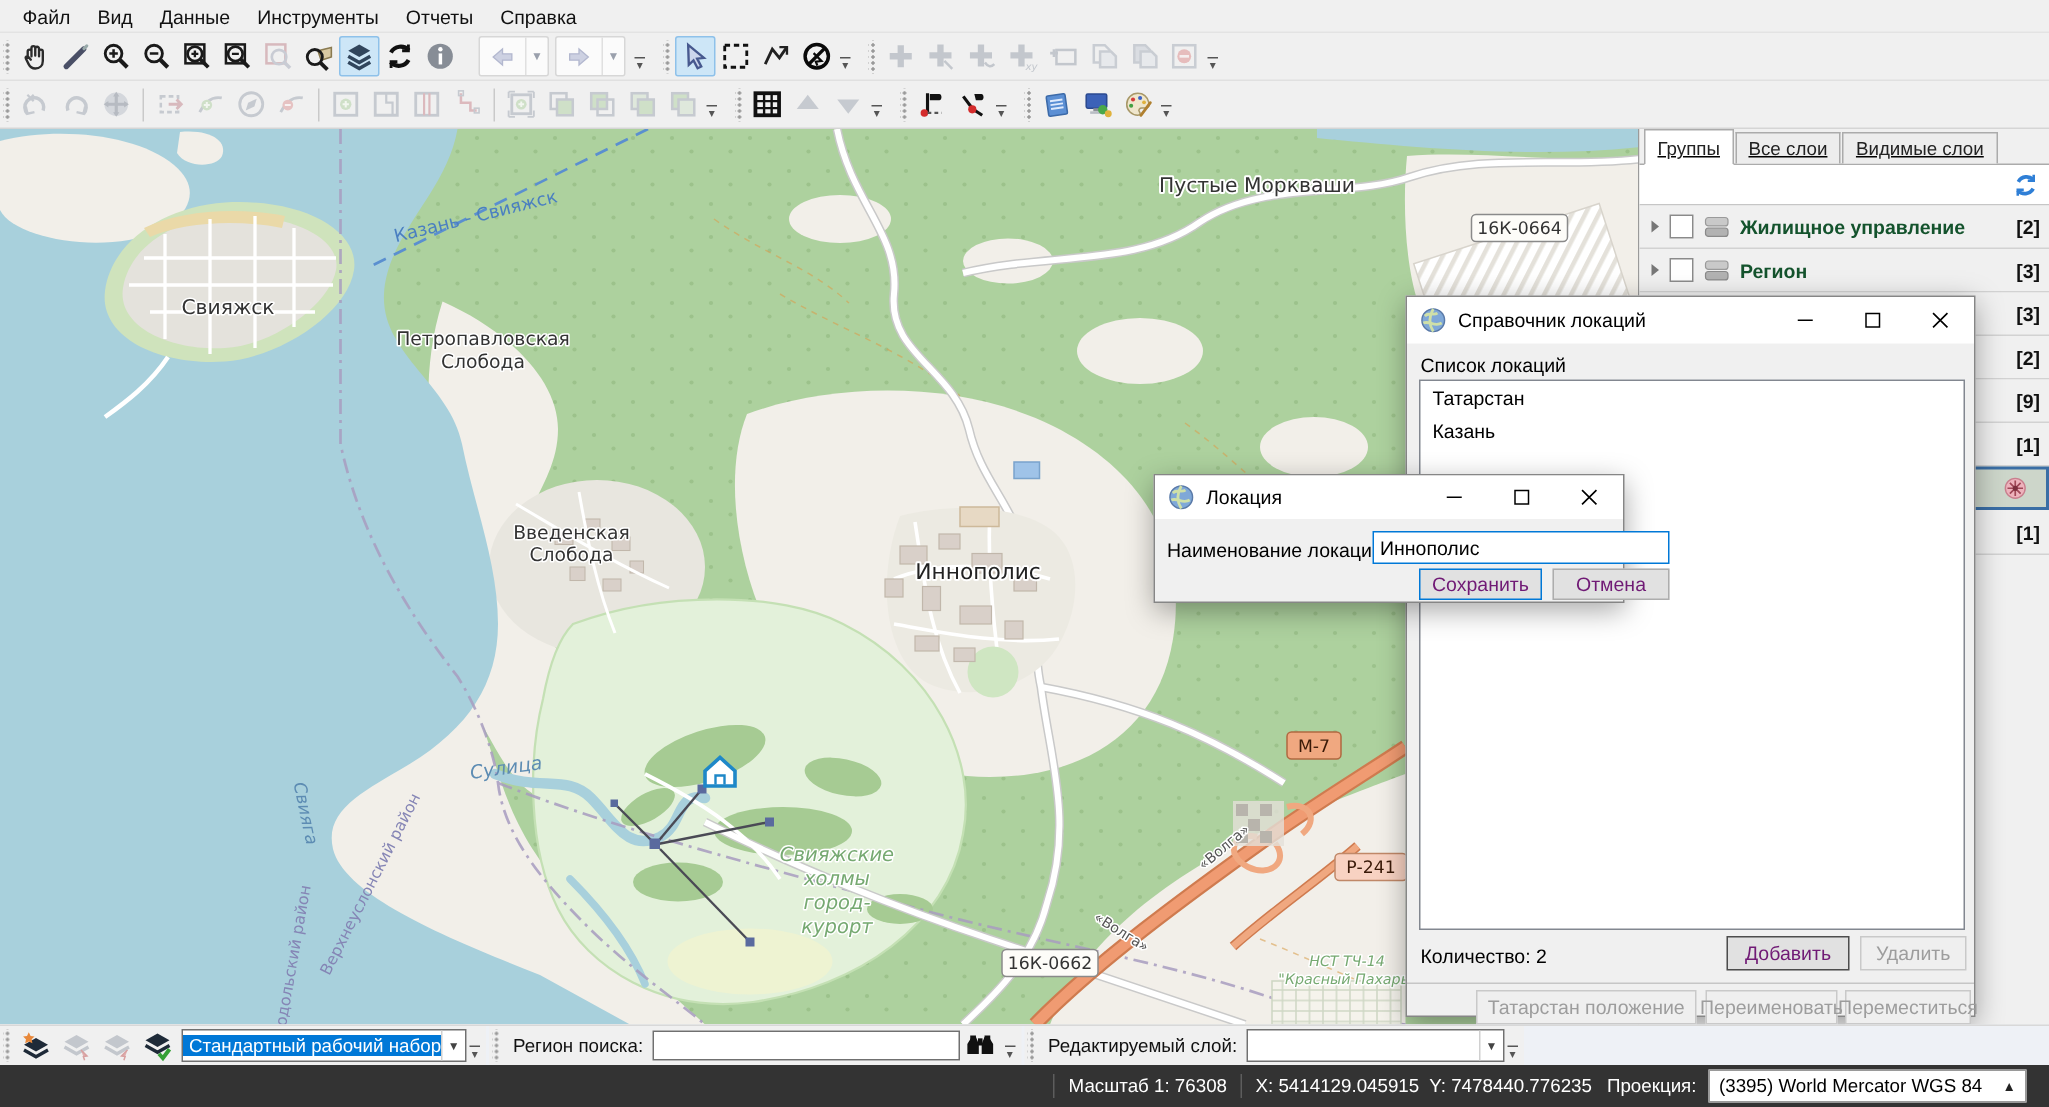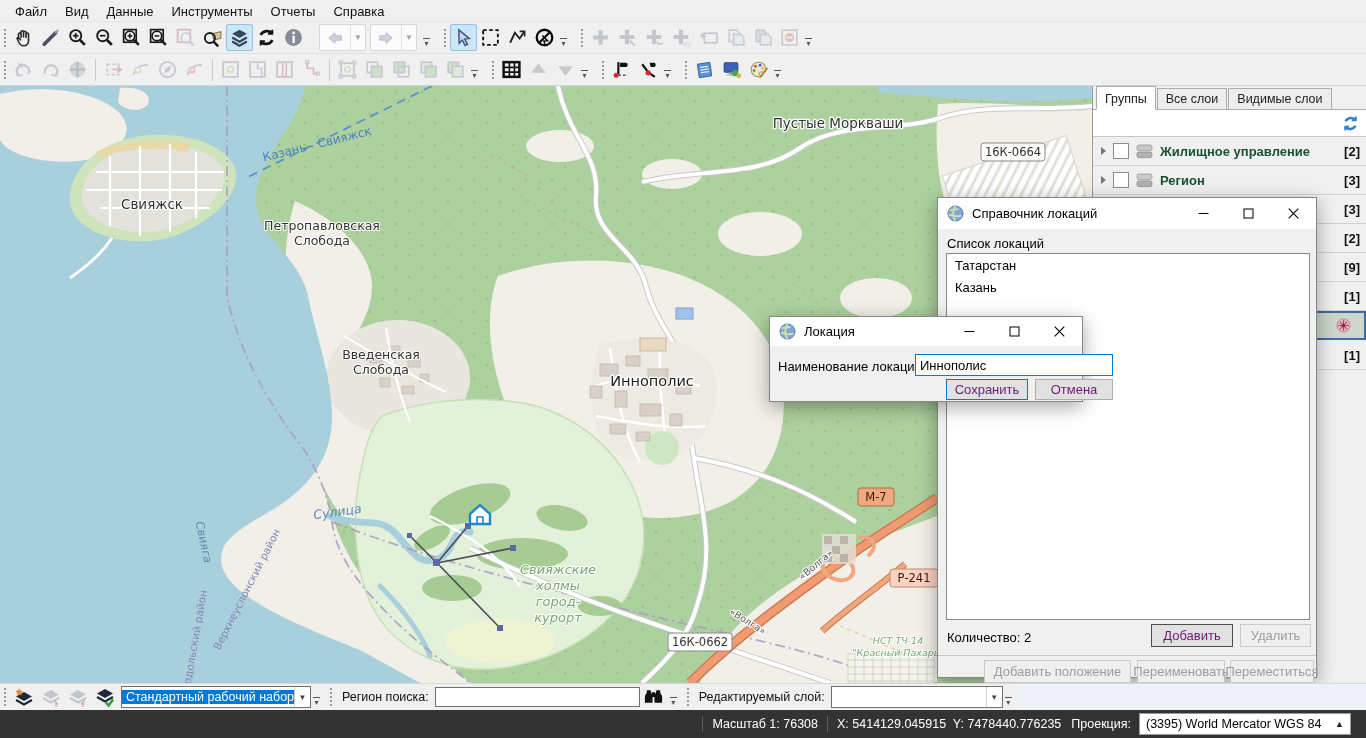--- a/index.html
+++ b/index.html
@@ -28,21 +28,21 @@
   .split .d { width:15px; display:flex; align-items:center; justify-content:center; border-left:1px solid #e0e0e0; color:#9aa0ac; font-size:8px;}
 
   
   .maparea { position:absolute; left:0; top:86px; width:1093px; height:597px; background:#f2efe9; overflow:hidden; border-right:1px solid #9a9a9a;}
   svg text { font-family:"DejaVu Sans", sans-serif; }
   .halo { paint-order:stroke; stroke:#ffffff; stroke-width:2.6px; stroke-linejoin:round; }
   .halo2 { paint-order:stroke; stroke:#ffffff; stroke-width:2px; stroke-linejoin:round; }
 
   
   .panel { position:absolute; left:1093px; top:86px; width:273px; height:597px; background:#f0f0f0; }
-  .tabsbar { position:absolute; left:0; top:0; width:273px; height:24px; border-bottom:1px solid #ababab; display:flex; align-items:flex-end; padding-left:3px; }
+  .tabsbar { position:absolute; left:0; top:0; width:273px; height:24px; border-bottom:1px solid #ababab; display:flex; align-items:flex-end; padding-left:3px;text-decoration:underline; }
   .tab { height:21px; padding:3px 8px 2px; font-size:12.5px; color:#222; background:#ededed; border:1px solid #ababab; border-bottom:none; margin-right:1px; }
   .tab.active { background:#ffffff; height:24px; margin-bottom:-1px; border-bottom:1px solid #fff; padding-top:5px; }
   .searchrow { position:absolute; left:0; top:24px; width:273px; height:27px; background:#ffffff; border-bottom:1px solid #c6c6c6; display:flex; align-items:center; }
   .searchrow .sp { flex:1; height:100%; }
   .prow { position:absolute; left:0; width:273px; height:29px; display:flex; align-items:center; border-bottom:1px solid #d2d2d2; background:#f0f0f0; padding:0 6px 0 8px;}
   .prow .caret { width:0; height:0; border-left:5px solid #777; border-top:4px solid transparent; border-bottom:4px solid transparent; margin-right:7px;}
   .prow .cb { width:16px; height:16px; background:#fff; border:1px solid #8a8a8a; margin-right:7px; }
   .prow .lbl { font-weight:bold; font-size:13px; color:#14532d; flex:1; white-space:nowrap; overflow:hidden;}
   .prow .cnt { font-weight:bold; font-size:13px; color:#111; }
   .prow.sel { border:2px solid #3a6ea5; background:#cdd6ca; justify-content:flex-end; }
@@ -757,21 +757,21 @@
     </div>
     <div style="position:absolute; left:9px; top:38px; font-size:13px; color:#000;">Список локаций</div>
     <div class="listbox" style="left:8px; top:55px; width:364px; height:367px;">
       <div class="li">Татарстан</div>
       <div class="li">Казань</div>
     </div>
     <div style="position:absolute; left:9px; top:432px; font-size:13px;">Количество: 2</div>
     <button class="btn focus" style="position:absolute; left:213px; top:426px; width:82px; height:23px;">Добавить</button>
     <button class="btn dis" style="position:absolute; left:302px; top:426px; width:71px; height:23px;">Удалить</button>
     <div style="position:absolute; left:0; top:457px; width:100%; border-top:1px solid #c6c6c6;"></div>
-    <button class="btn dis" style="position:absolute; left:46px; top:462px; width:147px; height:23px;">Добавить положение</button>
+    <button class="btn dis" style="position:absolute; left:46px; top:462px; width:147px; height:23px;">Татарстан положение</button>
     <button class="btn dis" style="position:absolute; left:199px; top:462px; width:88px; height:23px;">Переименовать</button>
     <button class="btn dis" style="position:absolute; left:292px; top:462px; width:84px; height:23px;">Переместиться</button>
   </div>
 
   <div class="dlg" style="left:769px; top:316px; width:314px; height:86px;">
     <div class="tbar" style="height:29px;">
       <span style="display:flex;">
         <svg width="17" height="17" viewBox="0 0 18 18">
             <circle cx="9" cy="9" r="8" fill="#7fa8d8" stroke="#5a7aa8"></circle>
             <path d="M3 6c3-3 6 0 9-2M2 11c4-2 8 3 13 0M9 1c-3 5-3 11 0 16" fill="none" stroke="#cfe0a8" stroke-width="2"></path>

